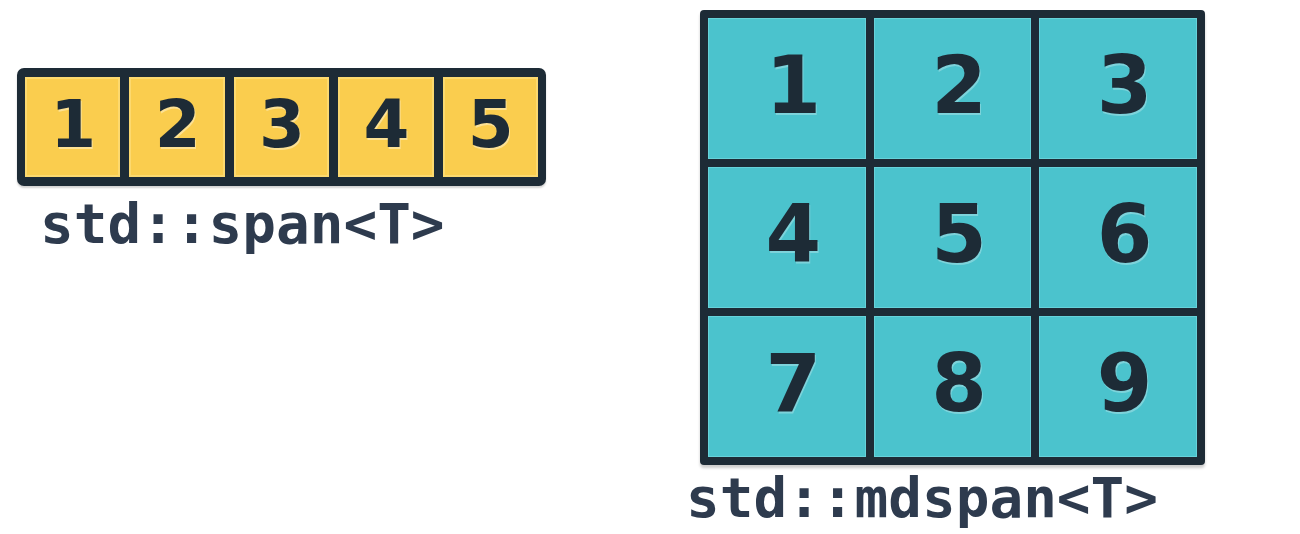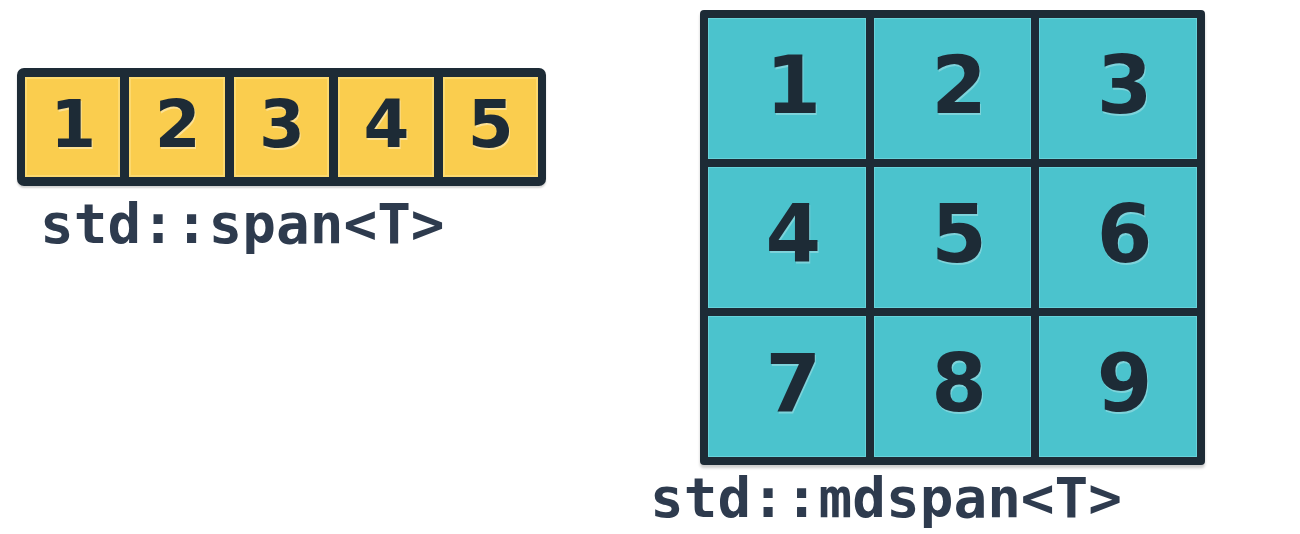--- a/index.html
+++ b/index.html
@@ -116,21 +116,21 @@
   #span-caption {
     position: absolute;
     left: 40px;
     top: 196px;
     font-size: 56px;
     letter-spacing: 0px;
   }
 
   #mdspan-caption {
     position: absolute;
-    left: 650px;
+    left: 686px;
     top: 470px;
     font-size: 56px;
     letter-spacing: 0px;
   }
 </style>
 </head>
 <body>
 
 <div id="span-figure">
 

